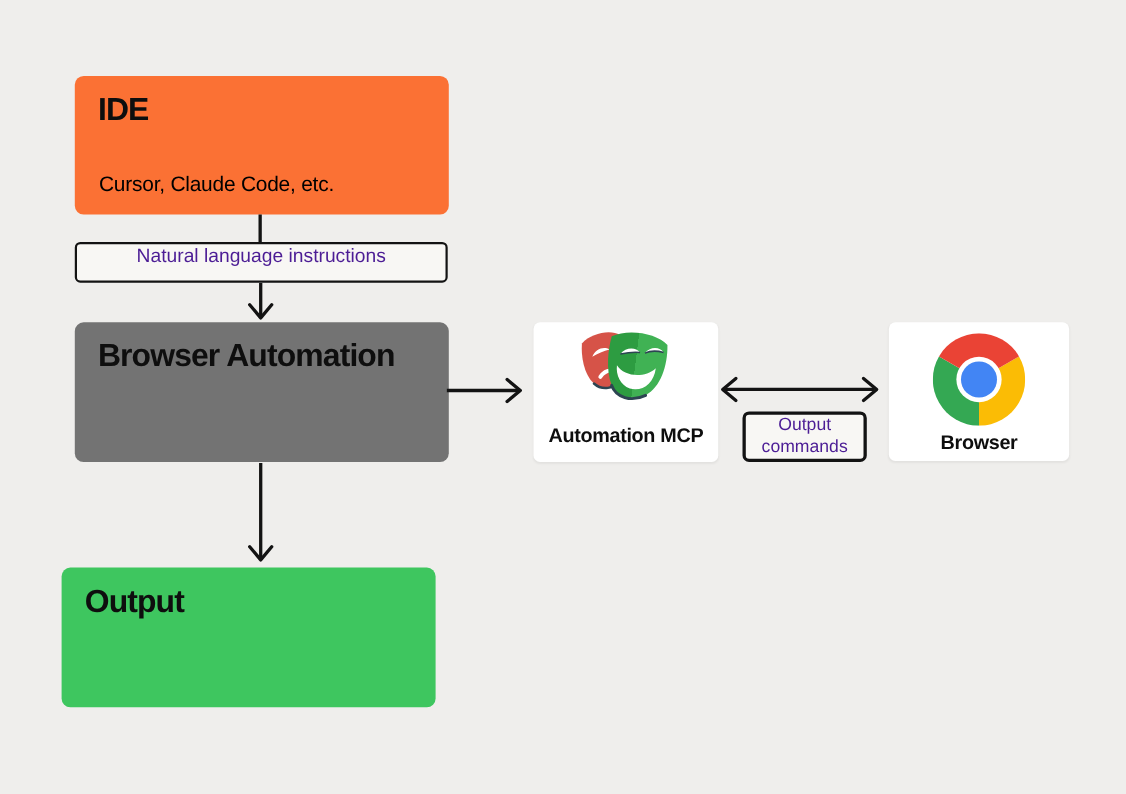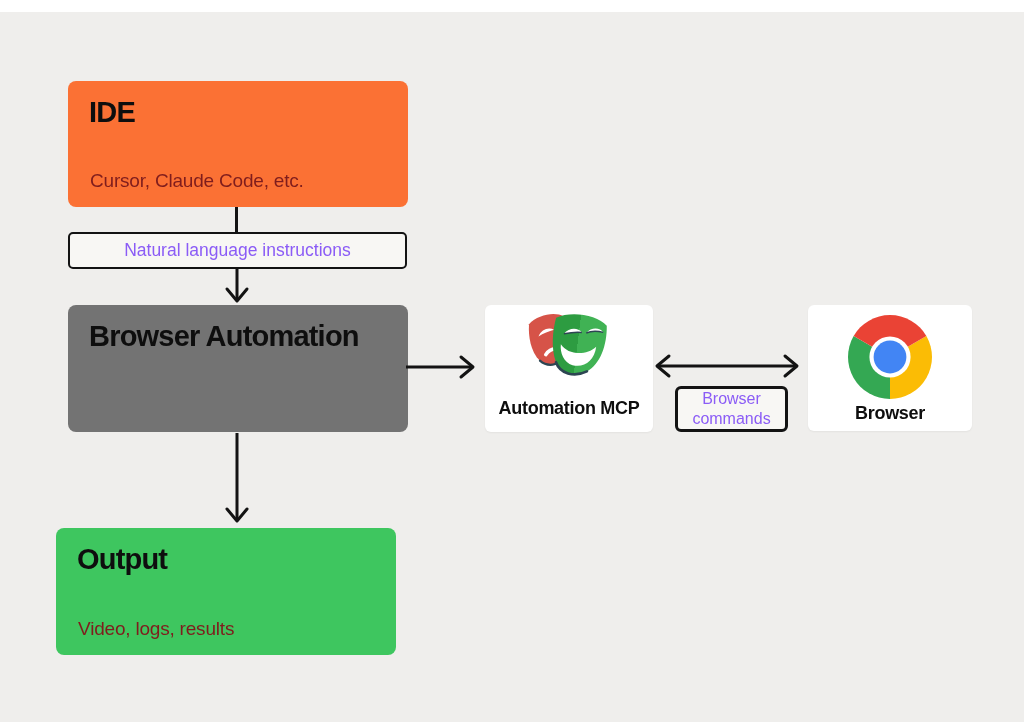--- a/index.html
+++ b/index.html
@@ -19,35 +19,35 @@
     border-radius: 8px;
     color: #101010;
   }
   .box h2 {
     margin: 0; position: absolute; top: 15px; left: 21px;
     font-size: 29px; font-weight: bold; letter-spacing: -0.8px;
     color: #0e0e0e;
   }
   .box p {
     margin: 0; position: absolute; bottom: 15px; left: 22px;
-    font-size: 19px; color: #7f1d1d; letter-spacing: -0.2px;
+    font-size: 19px; color: #000000; letter-spacing: -0.2px;
   }
   .box-ide { left: 68px; top: 69px; height: 126px; }
   .box-ba  { left: 68px; top: 293px; }
   .box-out { left: 56px; top: 516px; }
 
   
   .label-box {
     position: absolute;
     background: #F8F7F4;
     border: 2px solid #131313;
     border-radius: 5px;
-    display: flex; align-items: center; justify-content: center;
+    display: flex; align-items: flex-start; justify-content: center;
     text-align: center;
-    color: #8b5cf6;
+    color: #4c1d95;
     box-sizing: border-box;
   }
   .label-nli { left: 68px; top: 220px; width: 339px; height: 37px; font-size: 17.5px; }
   .label-bc  { left: 675px; top: 374px; width: 113px; height: 46px;
                font-size: 16px; line-height: 20px; border-width: 3px; border-radius: 6px; }
 
   
   .card {
     position: absolute;
     background: #FFFFFF;
@@ -67,21 +67,21 @@
   .connector svg { display: block; }
   .conn-1 { left: 235px; top: 195px; width: 3px; height: 26px; background: #131313; }
   .conn-2 { left: 223px; top: 257px; }
   .conn-3 { left: 406px; top: 341px; }
   .conn-4 { left: 652px; top: 340px; }
   .conn-5 { left: 223px; top: 421px; }
 </style>
 </head>
 <body>
 
-<div class="canvas" style="background: rgb(239, 238, 236); margin-top: 12px;">
+<div class="canvas" style="background: rgb(239, 238, 236);">
 
   <section class="box box-ide" style="background: rgb(251, 113, 52);">
     <h2>IDE</h2>
     <p>Cursor, Claude Code, etc.</p>
   </section>
 
   <div class="connector conn-1"></div>
 
   <div class="label-box label-nli">
     <span>Natural language instructions</span>
@@ -140,21 +140,21 @@
 
   <div class="connector conn-4">
     <svg width="150" height="28" viewBox="0 0 150 28">
       <line x1="7" y1="14" x2="143" y2="14" stroke="#131313" stroke-width="3"></line>
       <path d="M17 4 L5 14 L17 24" fill="none" stroke="#131313" stroke-width="3" stroke-linecap="round" stroke-linejoin="round"></path>
       <path d="M133 4 L145 14 L133 24" fill="none" stroke="#131313" stroke-width="3" stroke-linecap="round" stroke-linejoin="round"></path>
     </svg>
   </div>
 
   <div class="label-box label-bc">
-    <span>Browser commands</span>
+    <span>Output commands</span>
   </div>
 
   <section class="card card-br">
     <span>
       <svg width="84" height="84" viewBox="0 0 100 100">
         <path d="M50 50 L93.3 25 A50 50 0 0 1 50 100 Z" fill="#FBBC05"></path>
         <path d="M50 50 L50 100 A50 50 0 0 1 6.7 25 Z" fill="#34A853"></path>
         <path d="M50 50 L6.7 25 A50 50 0 0 1 93.3 25 Z" fill="#EA4335"></path>
         <path d="M50 50 L50 100 A50 50 0 0 0 93.3 25 L50 25 Z" fill="#FBBC05" transform="translate(0,0)" opacity="0"></path>
         <circle cx="50" cy="50" r="24.5" fill="#FFFFFF"></circle>
@@ -166,16 +166,15 @@
 
   <div class="connector conn-5">
     <svg width="28" height="92" viewBox="0 0 28 92">
       <line x1="14" y1="0" x2="14" y2="87" stroke="#131313" stroke-width="3"></line>
       <path d="M4 76 L14 88 L24 76" fill="none" stroke="#131313" stroke-width="3" stroke-linecap="round" stroke-linejoin="round"></path>
     </svg>
   </div>
 
   <section class="box box-out" style="background: rgb(62, 198, 95);">
     <h2>Output</h2>
-    <p>Video, logs, results</p>
   </section>
 
 </div>
 
 </body></html>

